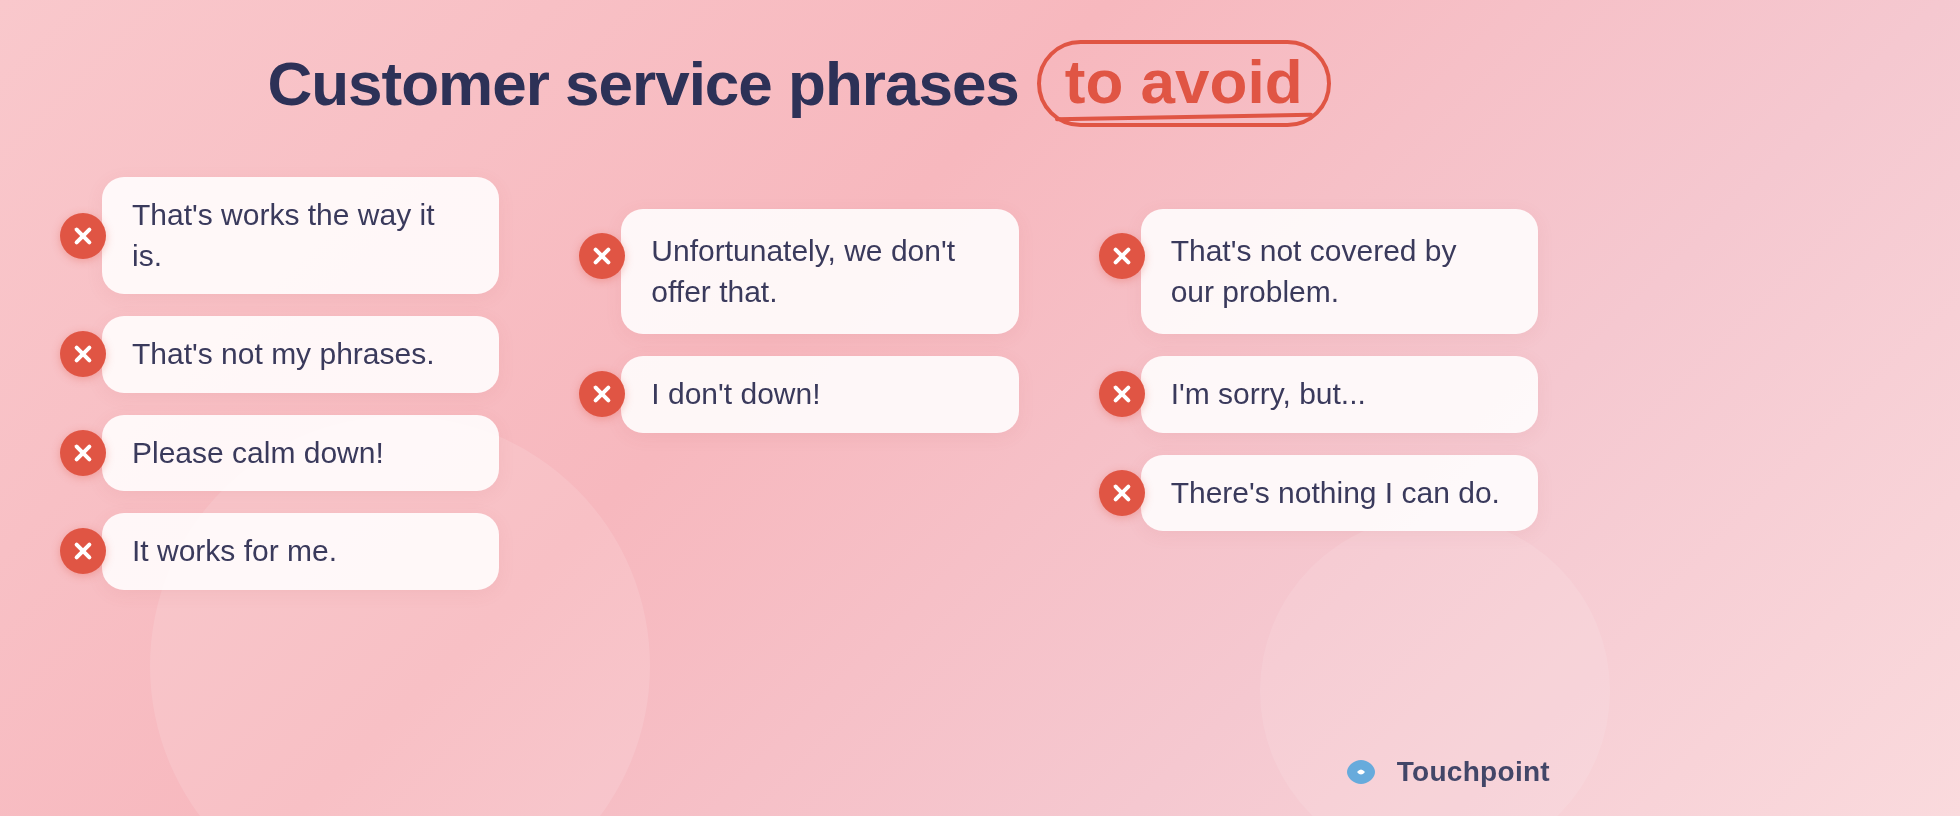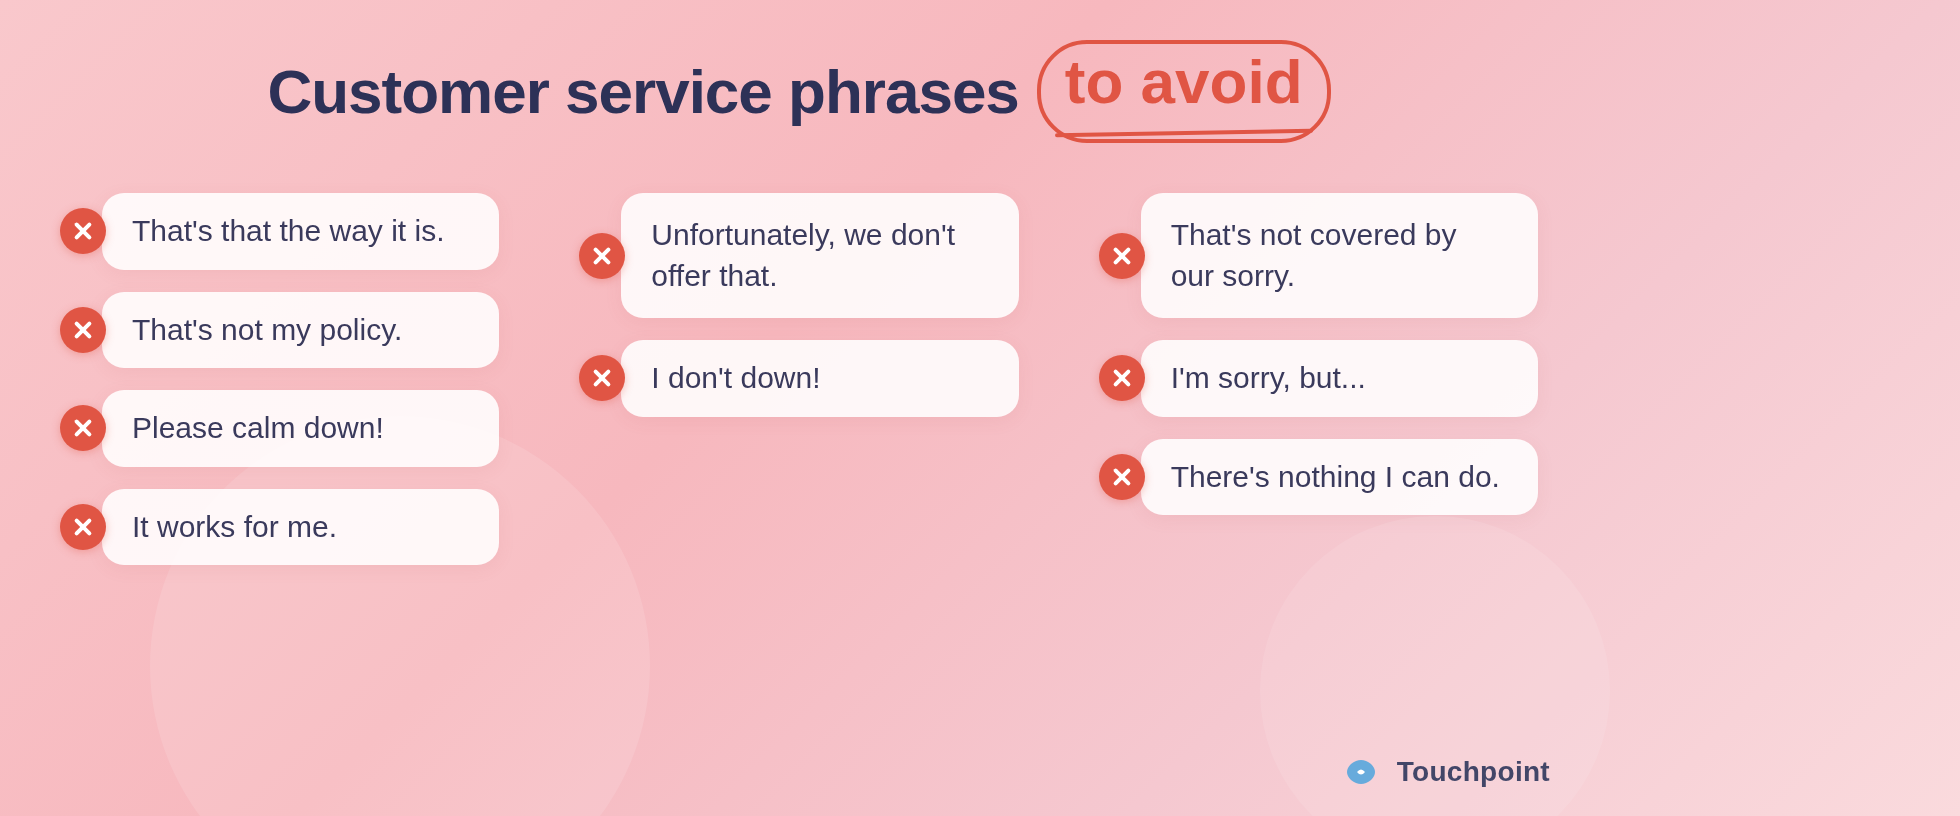--- a/index.html
+++ b/index.html
@@ -61,21 +61,21 @@
       letter-spacing: -1px;
     }
 
     .header-highlight {
       display: inline-block;
       font-size: 62px;
       font-weight: 800;
       color: #e05544;
       border: 4px solid #e05544;
       border-radius: 50px;
-      padding: 2px 24px 22px;
+      padding: 2px 24px 6px;
       position: relative;
       
       border-style: solid;
     }
 
     
     .header-highlight::after {
       content: '';
       position: absolute;
       bottom: 4px;
@@ -146,20 +146,21 @@
       font-size: 30px;
       font-weight: 500;
       color: #3a3a5c;
       line-height: 1.35;
       box-shadow: 0 4px 18px rgba(180,80,80,0.08);
       flex: 1;
     }
 
     .bubble-wide {
       padding: 22px 30px;
+      margin-top: 32px;
     }
 
     
     .branding {
       position: absolute;
       bottom: 26px;
       right: 48px;
       display: flex;
       align-items: center;
       gap: 18px;
@@ -185,25 +186,25 @@
   <div class="header">
     <span class="header-title">Customer service phrases</span>
     <span class="header-highlight">to avoid</span>
   </div>
 
   <div class="columns">
 
     <div class="column">
       <div class="phrase-item">
         <div class="x-icon"></div>
-        <div class="bubble">That's that the way it is.</div>
-      </div>
-      <div class="phrase-item">
-        <div class="x-icon"></div>
-        <div class="bubble">That's not my policy.</div>
+        <div class="bubble">That's works the way it is.</div>
+      </div>
+      <div class="phrase-item">
+        <div class="x-icon"></div>
+        <div class="bubble">That's not my phrases.</div>
       </div>
       <div class="phrase-item">
         <div class="x-icon"></div>
         <div class="bubble">Please calm down!</div>
       </div>
       <div class="phrase-item">
         <div class="x-icon"></div>
         <div class="bubble">It works for me.</div>
       </div>
     </div>
@@ -215,21 +216,21 @@
       </div>
       <div class="phrase-item">
         <div class="x-icon"></div>
         <div class="bubble">I don't down!</div>
       </div>
     </div>
 
     <div class="column">
       <div class="phrase-item">
         <div class="x-icon"></div>
-        <div class="bubble bubble-wide">That's not covered by our sorry.</div>
+        <div class="bubble bubble-wide">That's not covered by our problem.</div>
       </div>
       <div class="phrase-item">
         <div class="x-icon"></div>
         <div class="bubble">I'm sorry, but...</div>
       </div>
       <div class="phrase-item">
         <div class="x-icon"></div>
         <div class="bubble">There's nothing I can do.</div>
       </div>
     </div>

